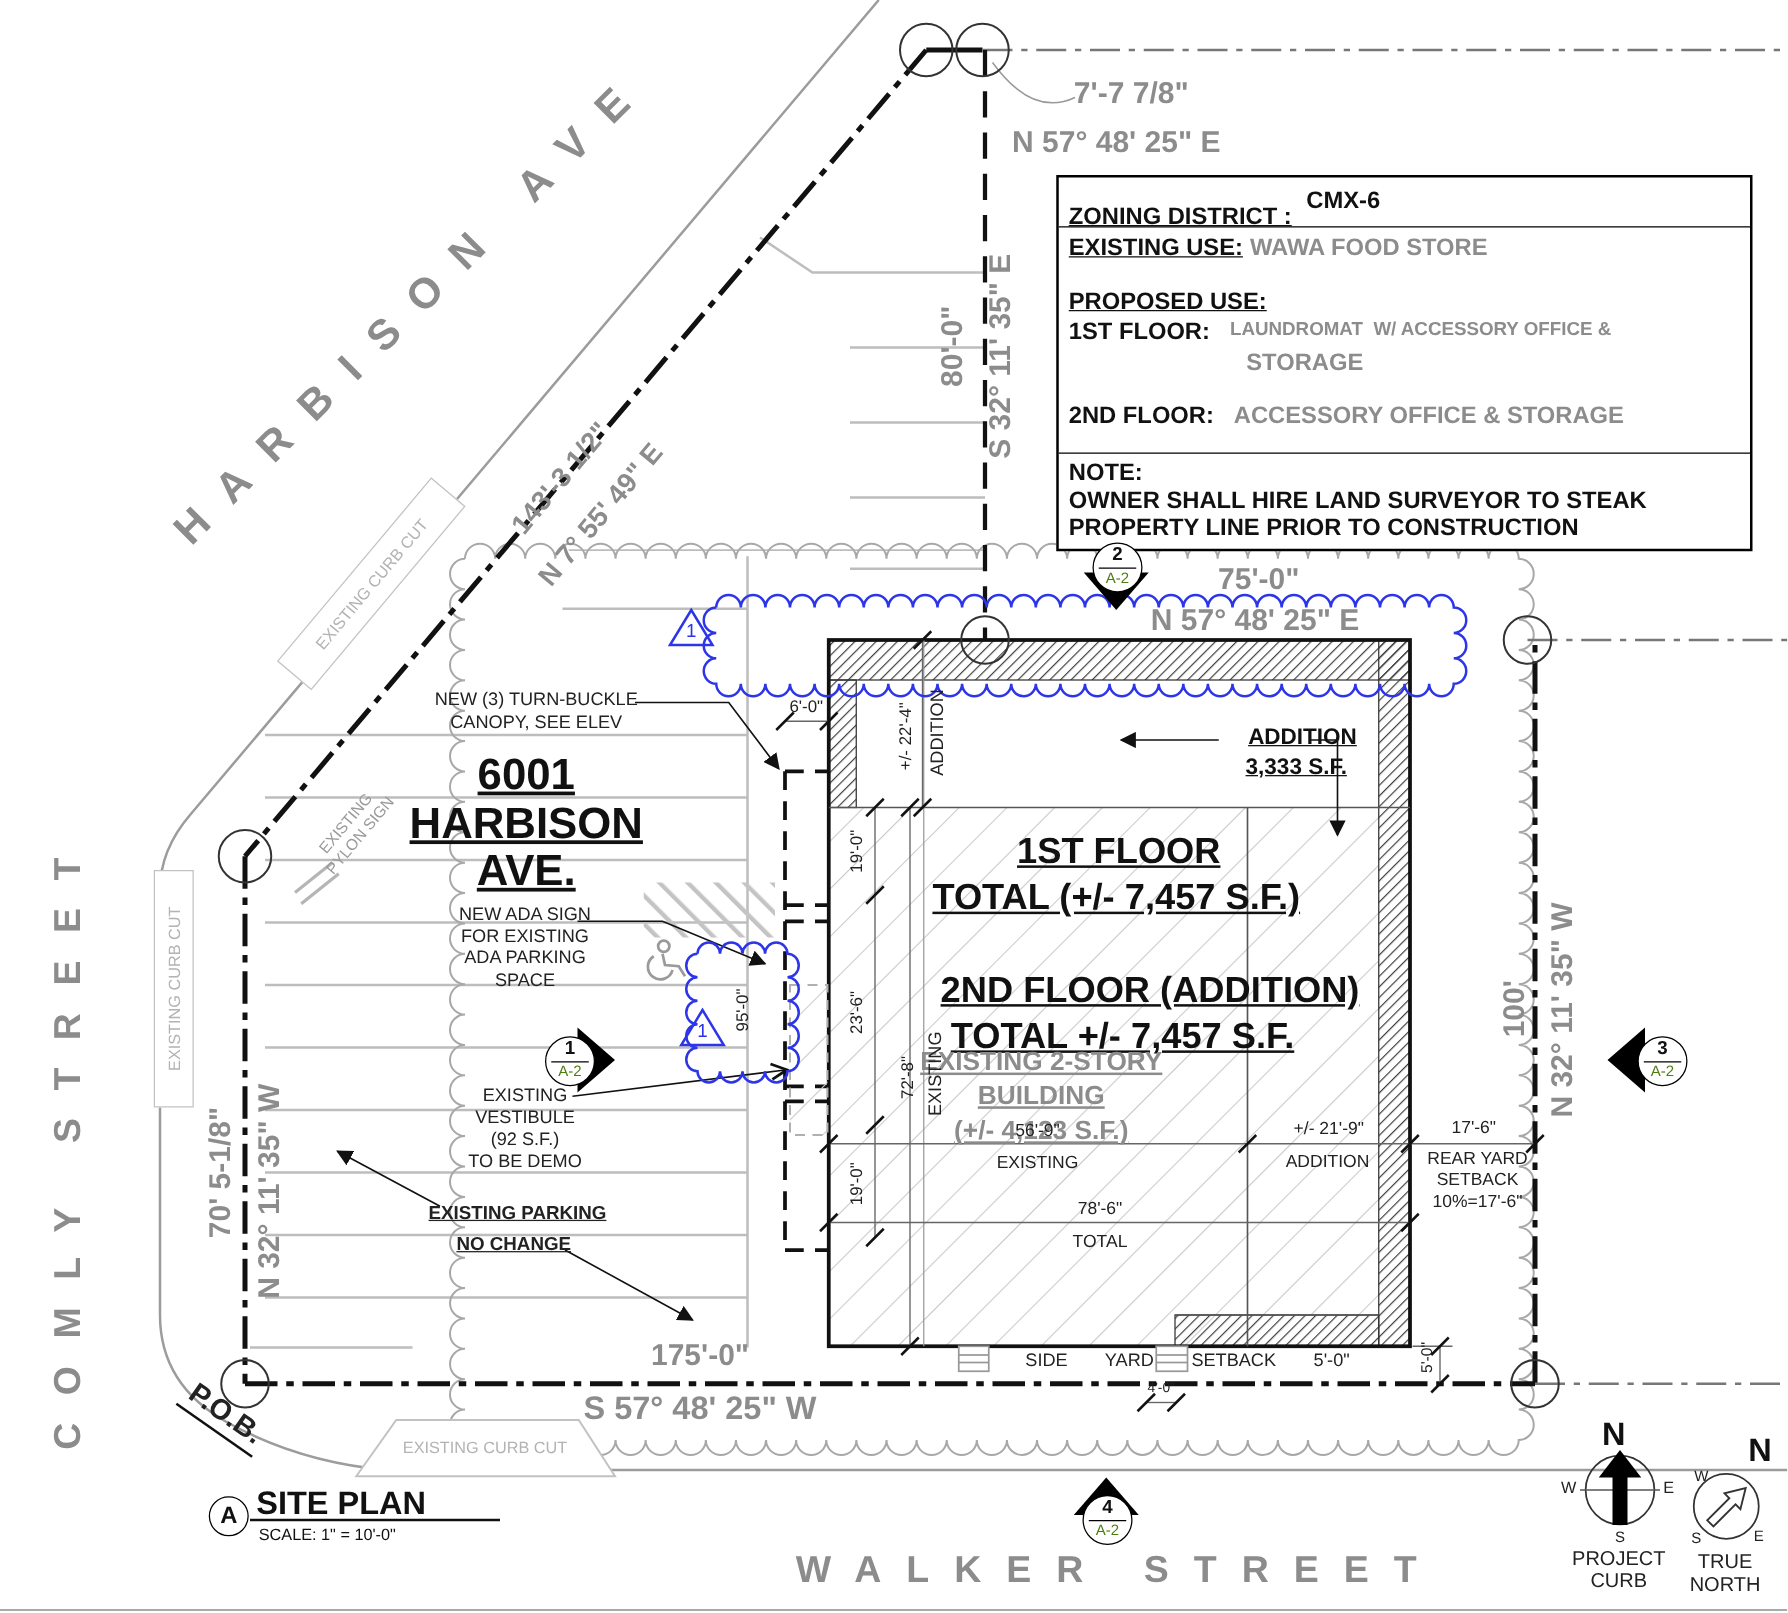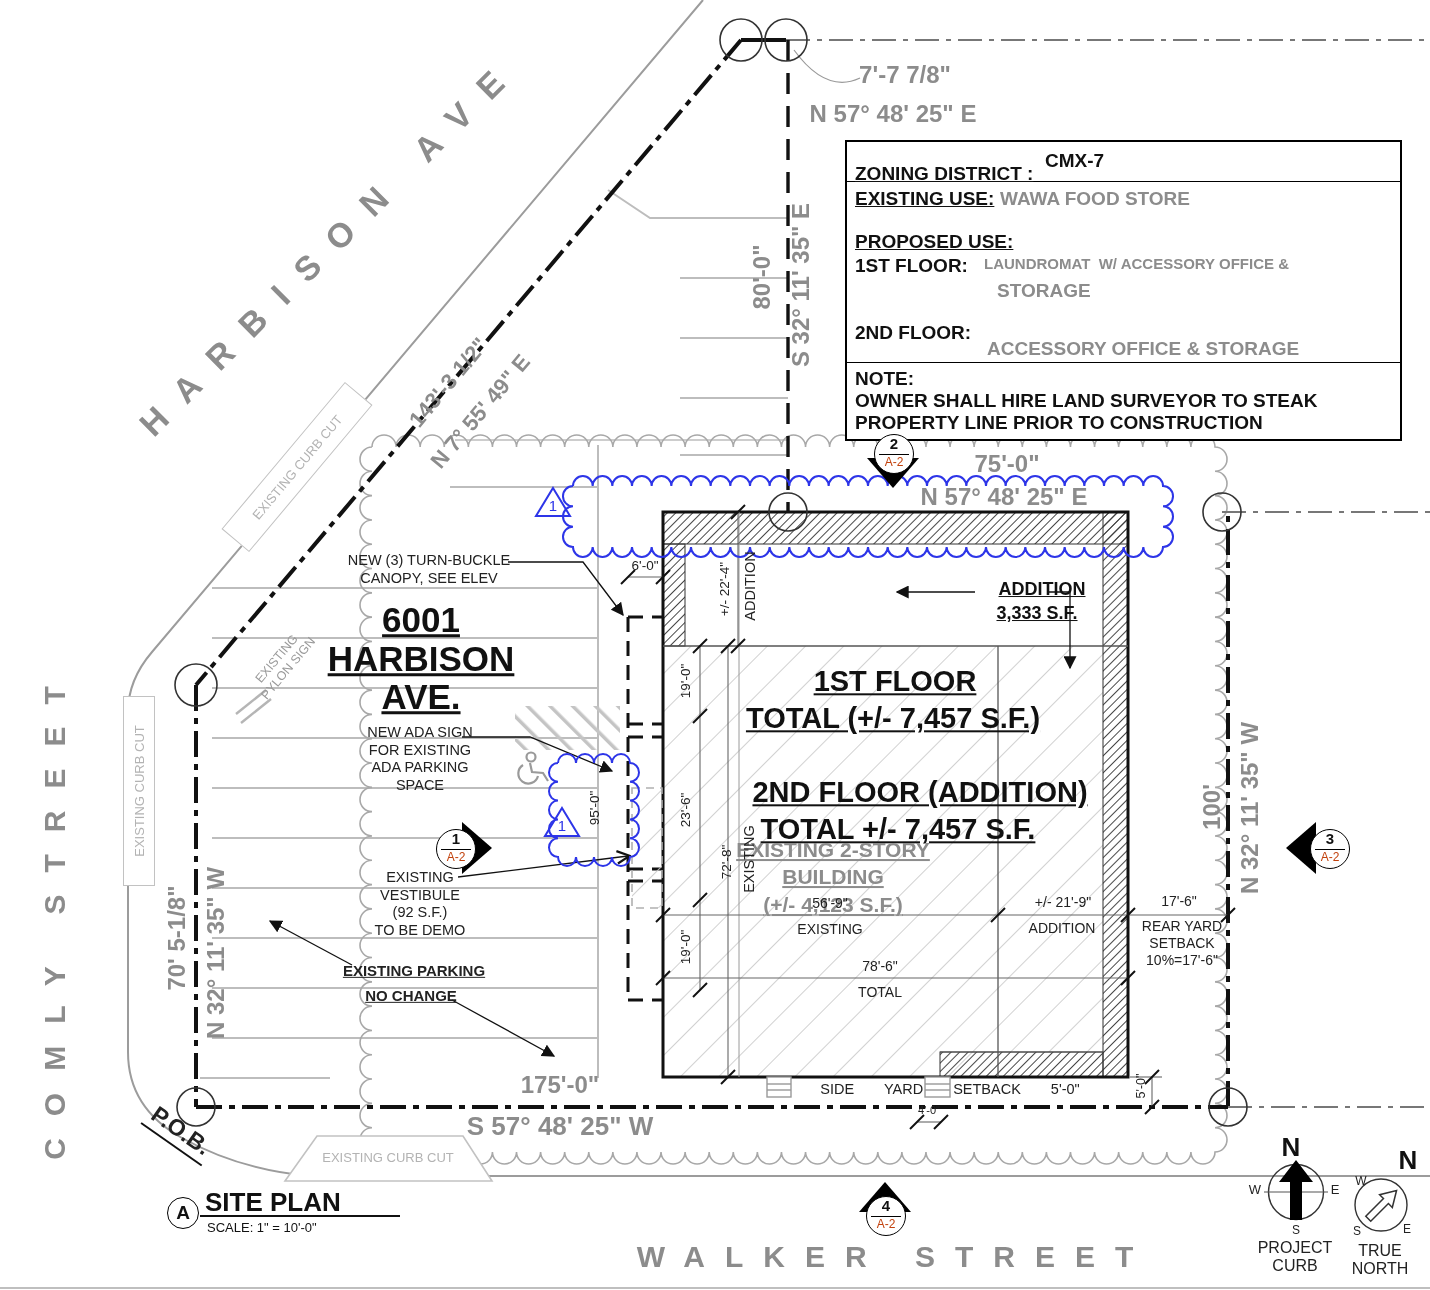--- a/index.html
+++ b/index.html
@@ -21,21 +21,21 @@
   .zbox{position:absolute;left:845px;top:140px;width:553px;height:297px;border:2px solid #000;background:#fff;}
   .zdiv{position:absolute;left:0;width:100%;border-top:1.5px solid #000;}
   
   .ccband{position:absolute;border:1.5px solid #c2c2c2;background:#fff;display:flex;align-items:center;justify-content:center;}
   
   .mk{position:absolute;width:64px;height:64px;transform:translate(-50%,-50%);}
   .mk .tri{position:absolute;width:0;height:0;}
   .mk .cir{position:absolute;width:38px;height:38px;border:1.6px solid #000;border-radius:50%;
            background:#fff;display:flex;flex-direction:column;align-items:center;}
   .mk .num{flex:1;font-size:15px;font-weight:bold;line-height:17px;color:#111;}
-  .mk .sht{flex:1;font-size:12px;line-height:15px;color:#c2410c;border-top:1.4px solid #000;width:78%;text-align:center;}
+  .mk .sht{flex:1;font-size:12px;line-height:15px;color:#4d7c0f;border-top:1.4px solid #000;width:78%;text-align:center;}
   
   .btri{position:absolute;width:38px;height:32px;transform:translate(-50%,-50%);}
   .btri .n{position:absolute;left:50%;top:58%;transform:translate(-50%,-50%);color:#2d35e8;font-size:15px;}
   
   .tcir{position:absolute;width:30px;height:30px;border:1.6px solid #000;border-radius:50%;
         display:flex;align-items:center;justify-content:center;font-size:19px;font-weight:bold;color:#111;background:#fff;}
 </style>
 </head>
 <body>
 
@@ -296,29 +296,29 @@
   <div class="lb" style="left:880px;top:967px;font-size:14px;">78'-6"</div>
   <div class="lb" style="left:880px;top:993px;font-size:14px;">TOTAL</div>
   <div class="lb" style="left:950px;top:1090px;font-size:14.5px;word-spacing:26px;white-space:pre;">SIDE YARD SETBACK 5'-0"</div>
   <div class="lb" style="left:929px;top:1111px;font-size:11px;">4'-0"</div>
   <div class="lb r90" style="left:1142px;top:1086px;font-size:12.5px;">5'-0"</div>
 
   <div class="zbox">
     <div class="zdiv" style="top:39px;"></div>
     <div class="zdiv" style="top:220px;"></div>
     <div class="la b u" style="left:8px;top:22px;font-size:19px;">ZONING DISTRICT :</div>
-    <div class="la b" style="left:198px;top:9px;font-size:19px;">CMX-7</div>
+    <div class="la b" style="left:198px;top:9px;font-size:19px;">CMX-6</div>
     <div class="la b u" style="left:8px;top:47px;font-size:19px;">EXISTING USE:</div>
     <div class="la g" style="left:153px;top:47px;font-size:19px;">WAWA FOOD STORE</div>
     <div class="la b u" style="left:8px;top:90px;font-size:19px;">PROPOSED USE:</div>
     <div class="la b" style="left:8px;top:114px;font-size:19px;">1ST FLOOR:</div>
     <div class="la g" style="left:137px;top:114px;font-size:15px;">LAUNDROMAT  W/ ACCESSORY OFFICE &amp;</div>
     <div class="la g" style="left:150px;top:139px;font-size:19px;">STORAGE</div>
     <div class="la b" style="left:8px;top:181px;font-size:19px;">2ND FLOOR:</div>
-    <div class="la g" style="left:140px;top:181px;font-size:19px;margin-top:16px;">ACCESSORY OFFICE &amp; STORAGE</div>
+    <div class="la g" style="left:140px;top:181px;font-size:19px;">ACCESSORY OFFICE &amp; STORAGE</div>
     <div class="la b" style="left:8px;top:227px;font-size:19px;">NOTE:</div>
     <div class="la b" style="left:8px;top:271px;font-size:19px;">PROPERTY LINE PRIOR TO CONSTRUCTION</div>
     <div class="la b" style="left:8px;top:249px;font-size:19px;">OWNER SHALL HIRE LAND SURVEYOR TO STEAK</div>
   </div>
 
   <div class="mk" style="left:466px;top:848px;">
     <div class="tri" style="left:28px;top:6px;border-top:26px solid transparent;border-bottom:26px solid transparent;border-left:30px solid #000;"></div>
     <div class="cir" style="left:2px;top:13px;">
       <span class="num">1</span>
       <span class="sht">A-2</span>

